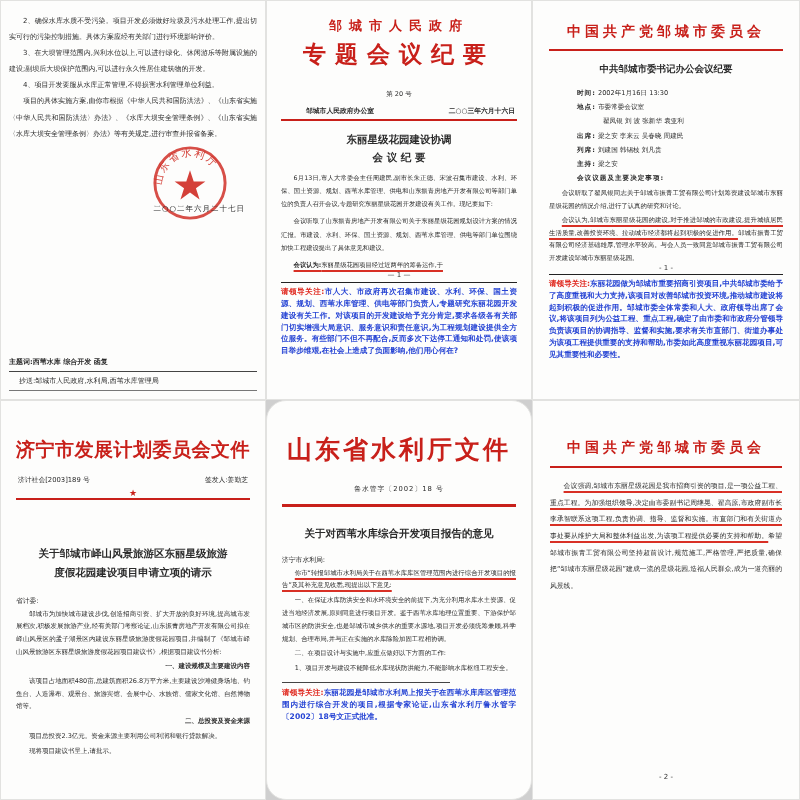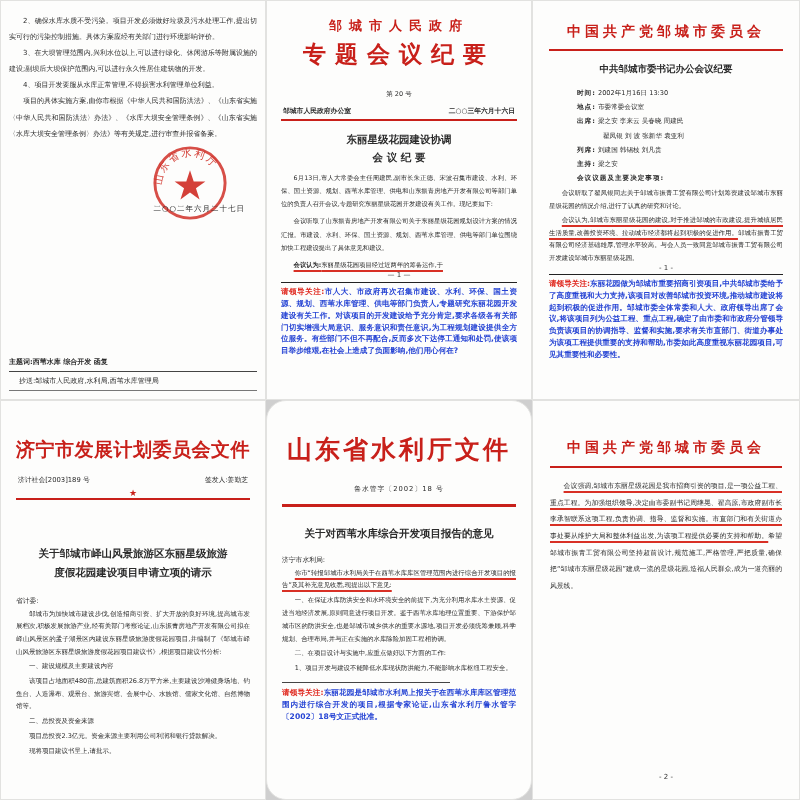--- a/index.html
+++ b/index.html
@@ -25,21 +25,21 @@
   .d1-date { position:absolute; right:12px; top:62px; font-size:7.5px; letter-spacing:1px; }
   .d1-footer { margin-top:auto; font-size:7px; }
   .d1-subject { font-weight:bold; padding:3px 0 4px; border-bottom:1.5px solid #444; }
   .d1-cc { padding:4px 0 4px 10px; border-bottom:1px solid #777; }
 
   
   .d2 { padding:10px 14px 6px; }
   .d2-org { font-size:13px; font-weight:bold; letter-spacing:7px; margin-top:6px; }
   .d2-banner { font-size:23px; font-weight:bold; letter-spacing:9px; margin-top:4px; }
   .d2-no { font-size:6.5px; margin-top:20px; }
-  .d2-issuer-row { display:flex; justify-content:space-between; font-size:6.8px; font-weight:bold; margin-top:7px; padding:0 2px 3px; }
+  .d2-issuer-row { display:flex; justify-content:space-between; font-size:6.8px; font-weight:bold; margin-top:7px; padding:0 2px 3px;margin-left:23px; }
   .d2-title { font-size:10.5px; font-weight:bold; margin-top:10px; line-height:1.7; }
   .d2 .bodytext { font-size:6.3px; line-height:2.1; margin-top:4px; }
   .d2-note { border-top:1.5px solid #222; margin-top:3px; padding-top:3px; }
 
   
   .d3 { padding:12px 16px 6px; }
   .d3-org { font-size:14px; font-weight:bold; letter-spacing:4px; margin-top:10px; }
   .d3-rule { margin-top:8px; }
   .d3-title { font-size:9.5px; font-weight:bold; margin-top:12px; }
   .d3-meta { font-size:6.6px; line-height:2.15; margin:10px 0 0 28px; }
@@ -49,21 +49,21 @@
 
   
   .d4 { padding:14px 15px 8px; }
   .d4-header { font-size:19px; font-weight:bold; letter-spacing:0.5px; margin-top:22px; }
   .d4-no-row { display:flex; justify-content:space-between; font-size:6.8px; margin-top:12px; padding:0 2px 5px; }
   .d4-rule { position:relative; margin-top:8px; height:2px; background:#c8201a; }
   .d4-star { position:absolute; left:50%; top:-10px; transform:translateX(-50%); color:#c8201a; font-size:9px; }
   .d4-title { font-size:10.5px; font-weight:bold; line-height:1.8; margin-top:44px; }
   .d4-salut { font-size:6.8px; margin-top:14px; }
   .d4 .bodytext { font-size:6.5px; line-height:1.95; margin-top:2px; }
-  .d4 .h { font-weight:normal; }
+  .d4 .h { font-weight:bold;text-align:right; }
 
   
   .d5 { padding:12px 15px 6px;border-radius:20px; }
   .d5-header { font-size:25px; font-weight:bold; letter-spacing:3px; margin-top:20px; }
   .d5-no { font-size:6.8px; margin-top:18px; letter-spacing:1px; }
   .d5-rule { height:2.5px; background:#c8201a; margin-top:10px; }
   .d5-title { font-size:10.5px; font-weight:bold; margin-top:20px; }
   .d5-salut { font-size:6.8px; margin-top:14px; }
   .d5 .bodytext { font-size:6.4px; line-height:2.0; margin-top:2px; }
   .d5-sep { width:72%; border-top:1.5px solid #444; margin:7px 0 4px; }
@@ -124,22 +124,22 @@
     </div>
   </section>
 
   <section class="doc d3">
     <div class="d3-org red center">中国共产党邹城市委员会</div>
     <div class="rule d3-rule"></div>
     <div class="d3-title center">中共邹城市委书记办公会议纪要</div>
     <div class="d3-meta">
       <div><b>时间:</b> <span>2002年1月16日 13:30</span></div>
       <div><b>地点:</b> <span>市委常委会议室</span></div>
+      <div style="padding-left:26px;"><span>翟凤银  刘  波  张新华  袁亚利</span></div>
       <div><b>出席:</b> <span>梁之安  李来云  吴春晓  周建民</span></div>
-      <div style="padding-left:26px;"><span>翟凤银  刘  波  张新华  袁亚利</span></div>
       <div><b>列席:</b> <span>刘建国  韩锡枝  刘凡贵</span></div>
       <div><b>主持:</b> <span>梁之安</span></div>
       <div><b>会议议题及主要决定事项:</b></div>
     </div>
     <p class="bodytext jus ind">会议听取了翟凤银同志关于邹城市振青工贸有限公司计划筹资建设邹城市东丽星级花园的情况介绍,进行了认真的研究和讨论。</p>
     <p class="bodytext jus ind"><span class="ru">会议认为,邹城市东丽星级花园的建设,对于推进邹城的市政建设,提升城镇居民生活质量,改善投资环境、拉动城市经济都将起到积极的促进作用。</span><span>邹城市振青工贸有限公司经济基础雄厚,管理水平较高。与会人员一致同意邹城市振青工贸有限公司开发建设邹城市东丽星级花园。</span></p>
     <div class="pageno">- 1 -</div>
     <div class="d3-note note">
       <span class="lbl">请领导关注:</span><span>东丽花园做为邹城市重要招商引资项目,中共邹城市委给予了高度重视和大力支持,该项目对改善邹城市投资环境,推动城市建设将起到积极的促进作用。邹城市委全体常委和人大、政府领导出席了会议,将该项目列为公益工程、重点工程,确定了由市委和市政府分管领导负责该项目的协调指导、监督和实施,要求有关市直部门、街道办事处为该项工程提供重要的支持和帮助,市委如此高度重视东丽花园项目,可见其重要性和必要性。</span>
     </div>

